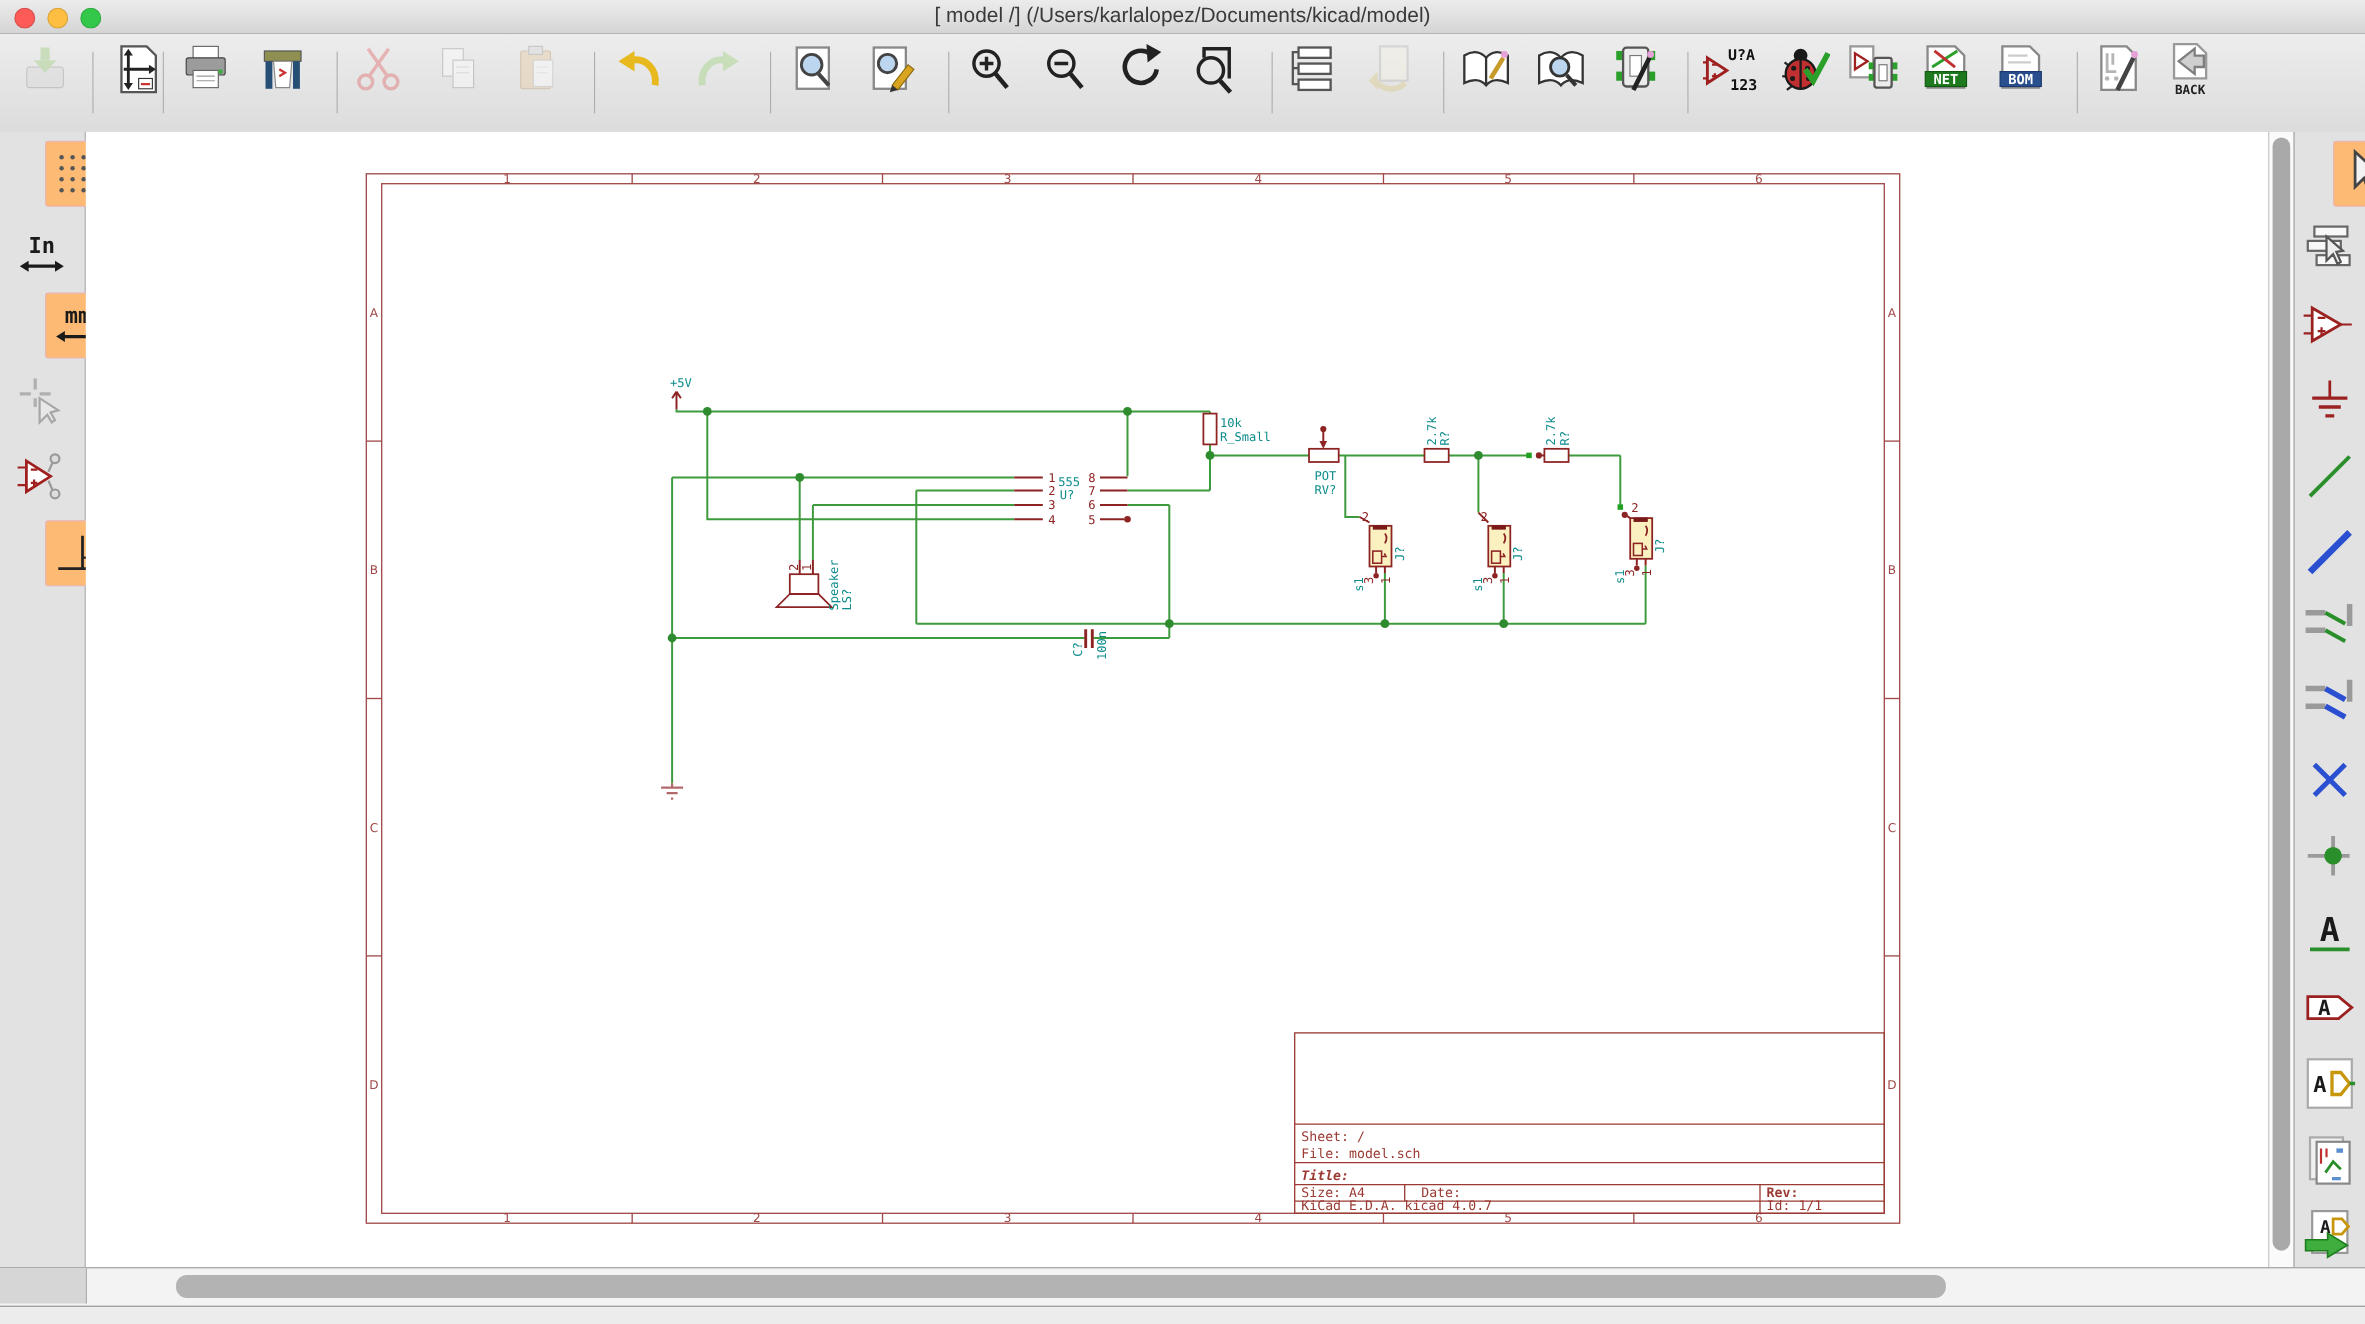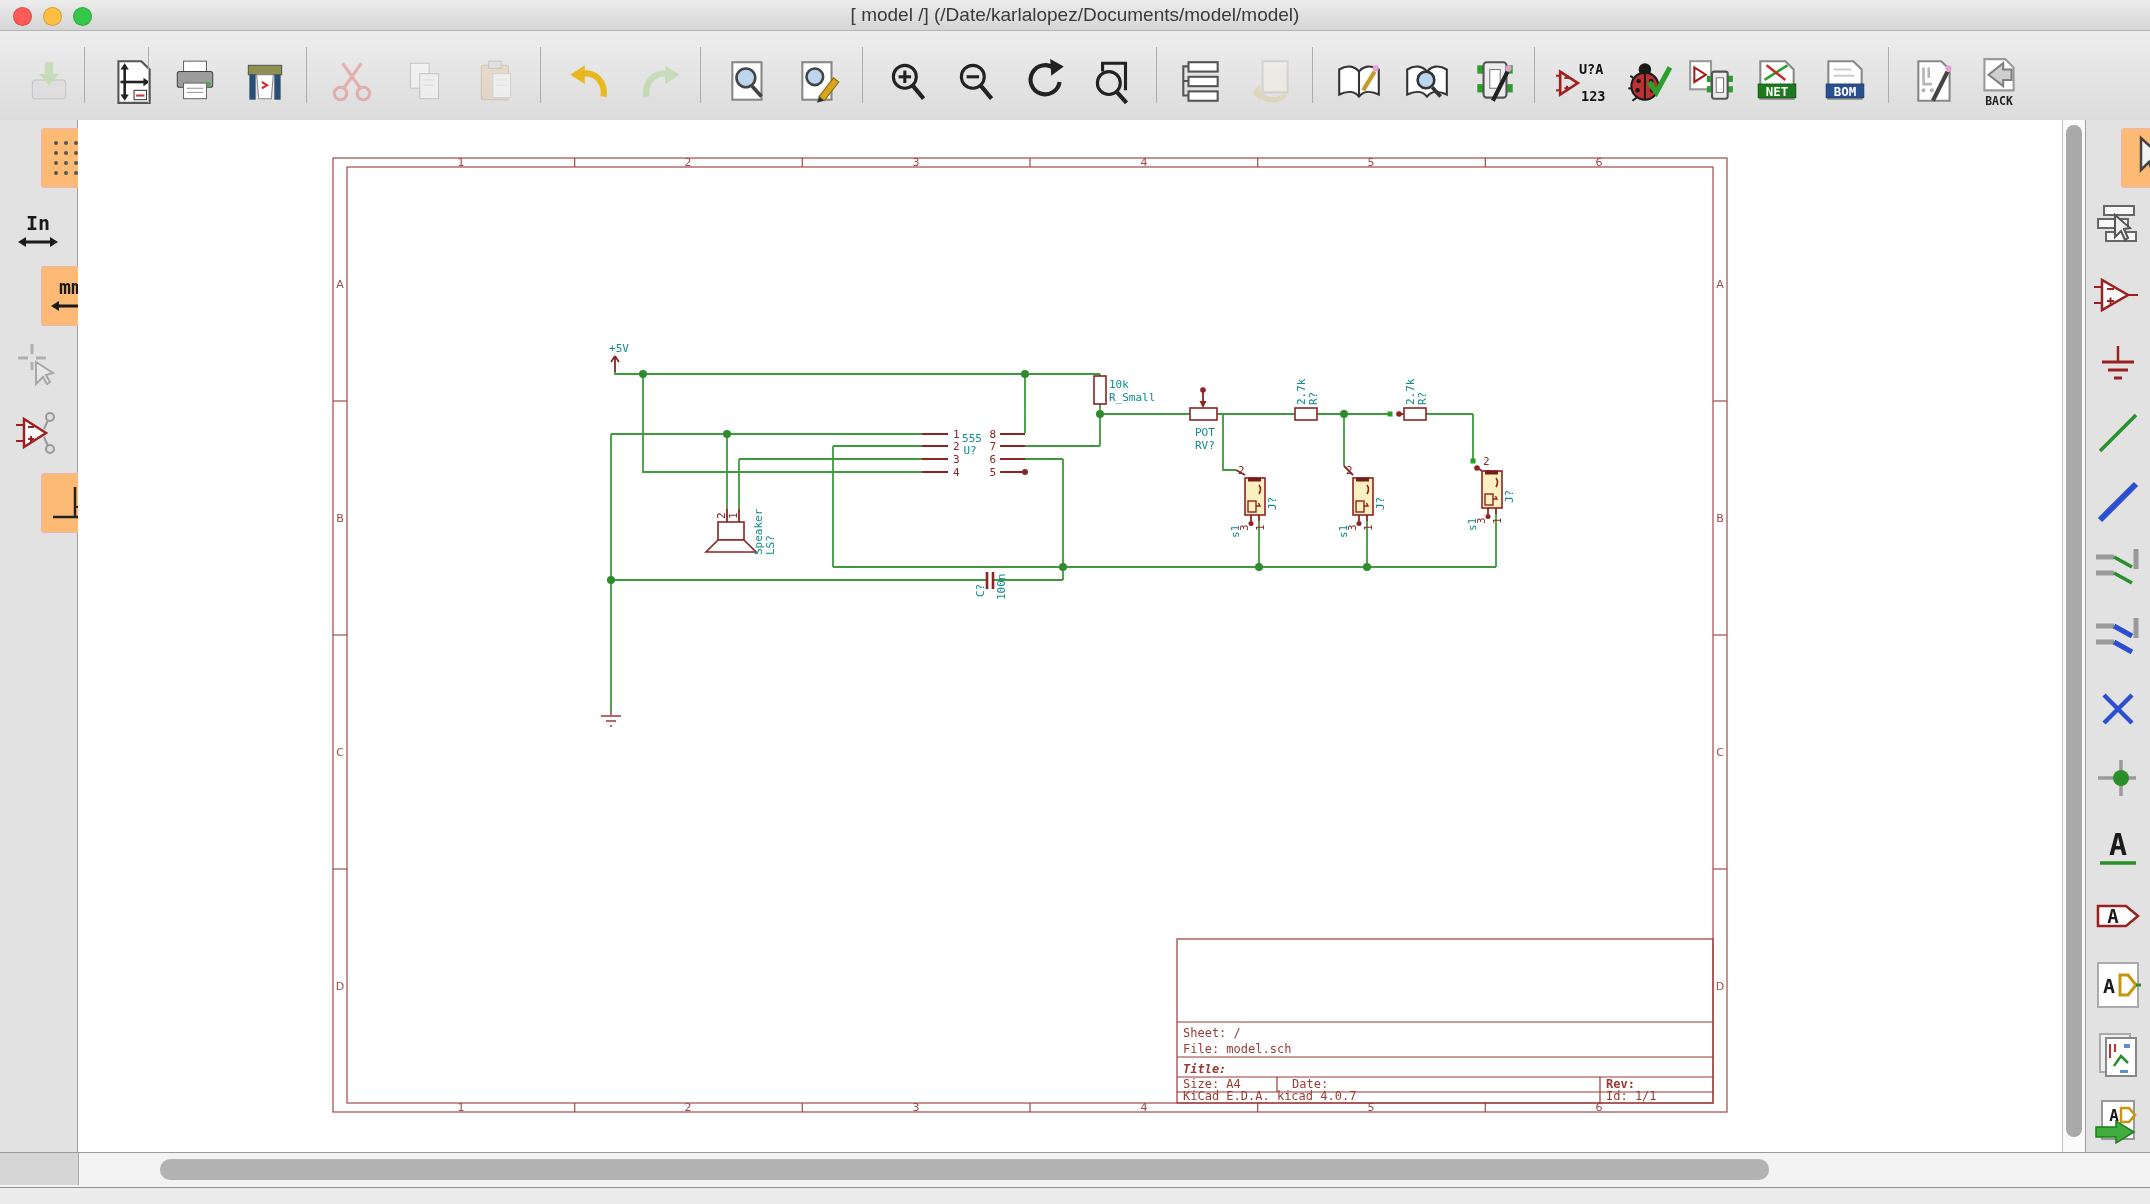--- a/index.html
+++ b/index.html
@@ -8,22 +8,22 @@
   
   .titlebar{height:30px;background:linear-gradient(#ececec,#d5d5d5);
     border-bottom:1px solid #b4b4b4;position:relative;display:flex;
     align-items:center;justify-content:center;}
   .titlebar .title{font-size:19px;color:#3a3a3a;}
   .lights{position:absolute;left:13px;top:7px;display:flex;gap:11px;}
   .light{width:17px;height:17px;border-radius:50%;border:1px solid rgba(0,0,0,.15);}
   
   .toolbar-top{height:89px;background:linear-gradient(#ededed,#dcdcdc);
     border-bottom:2px solid #9b9b9b;position:relative;}
-  .tbtn{position:absolute;top:19px;width:58px;height:64px;display:flex;
-    align-items:center;justify-content:flex-end;border-radius:4px;text-decoration:underline;}
+  .tbtn{position:absolute;top:0;width:58px;height:64px;display:flex;
+    align-items:center;justify-content:flex-start;border-radius:4px;text-decoration:underline;}
   .tbtn svg{width:50px;height:50px;}
   .tbtn.disabled{opacity:.42;}
   .tsep{position:absolute;top:16px;width:1px;height:56px;background:#adadad;}
   
   .main{position:absolute;top:120px;left:0;width:2150px;height:1032px;}
   .toolbar-left{position:absolute;left:0;top:0;width:77px;height:1032px;
     background:#e2e2e2;border-right:1px solid #9e9e9e;}
   .toolbar-right{position:absolute;left:2085px;top:0;width:65px;height:1032px;
     background:#e2e2e2;border-left:1px solid #9e9e9e;}
   .sbtn{position:absolute;left:9px;width:58px;height:58px;display:flex;
@@ -56,21 +56,21 @@
 </style>
 </head>
 <body>
 
 <div class="titlebar">
   <div class="lights">
     <span class="light" style="background:#fc5b57"></span>
     <span class="light" style="background:#fdbe41"></span>
     <span class="light" style="background:#34c84a"></span>
   </div>
-  <span class="title">[ model /] (/Date/karlalopez/Documents/model/model)</span>
+  <span class="title">[ model /] (/Users/karlalopez/Documents/kicad/model)</span>
 </div>
 
 <div class="toolbar-top">
   <div class="tbtn disabled" style="left:16px">
     <svg viewBox="0 0 48 48">
       <rect x="8" y="22" width="32" height="18" rx="3" fill="#d9d9d9" stroke="#9a9a9a"></rect>
       <rect x="20" y="5" width="8" height="11" fill="#9fce7f"></rect>
         <polygon points="14,16 34,16 24,27" fill="#9fce7f"></polygon>
     </svg>
   </div>

